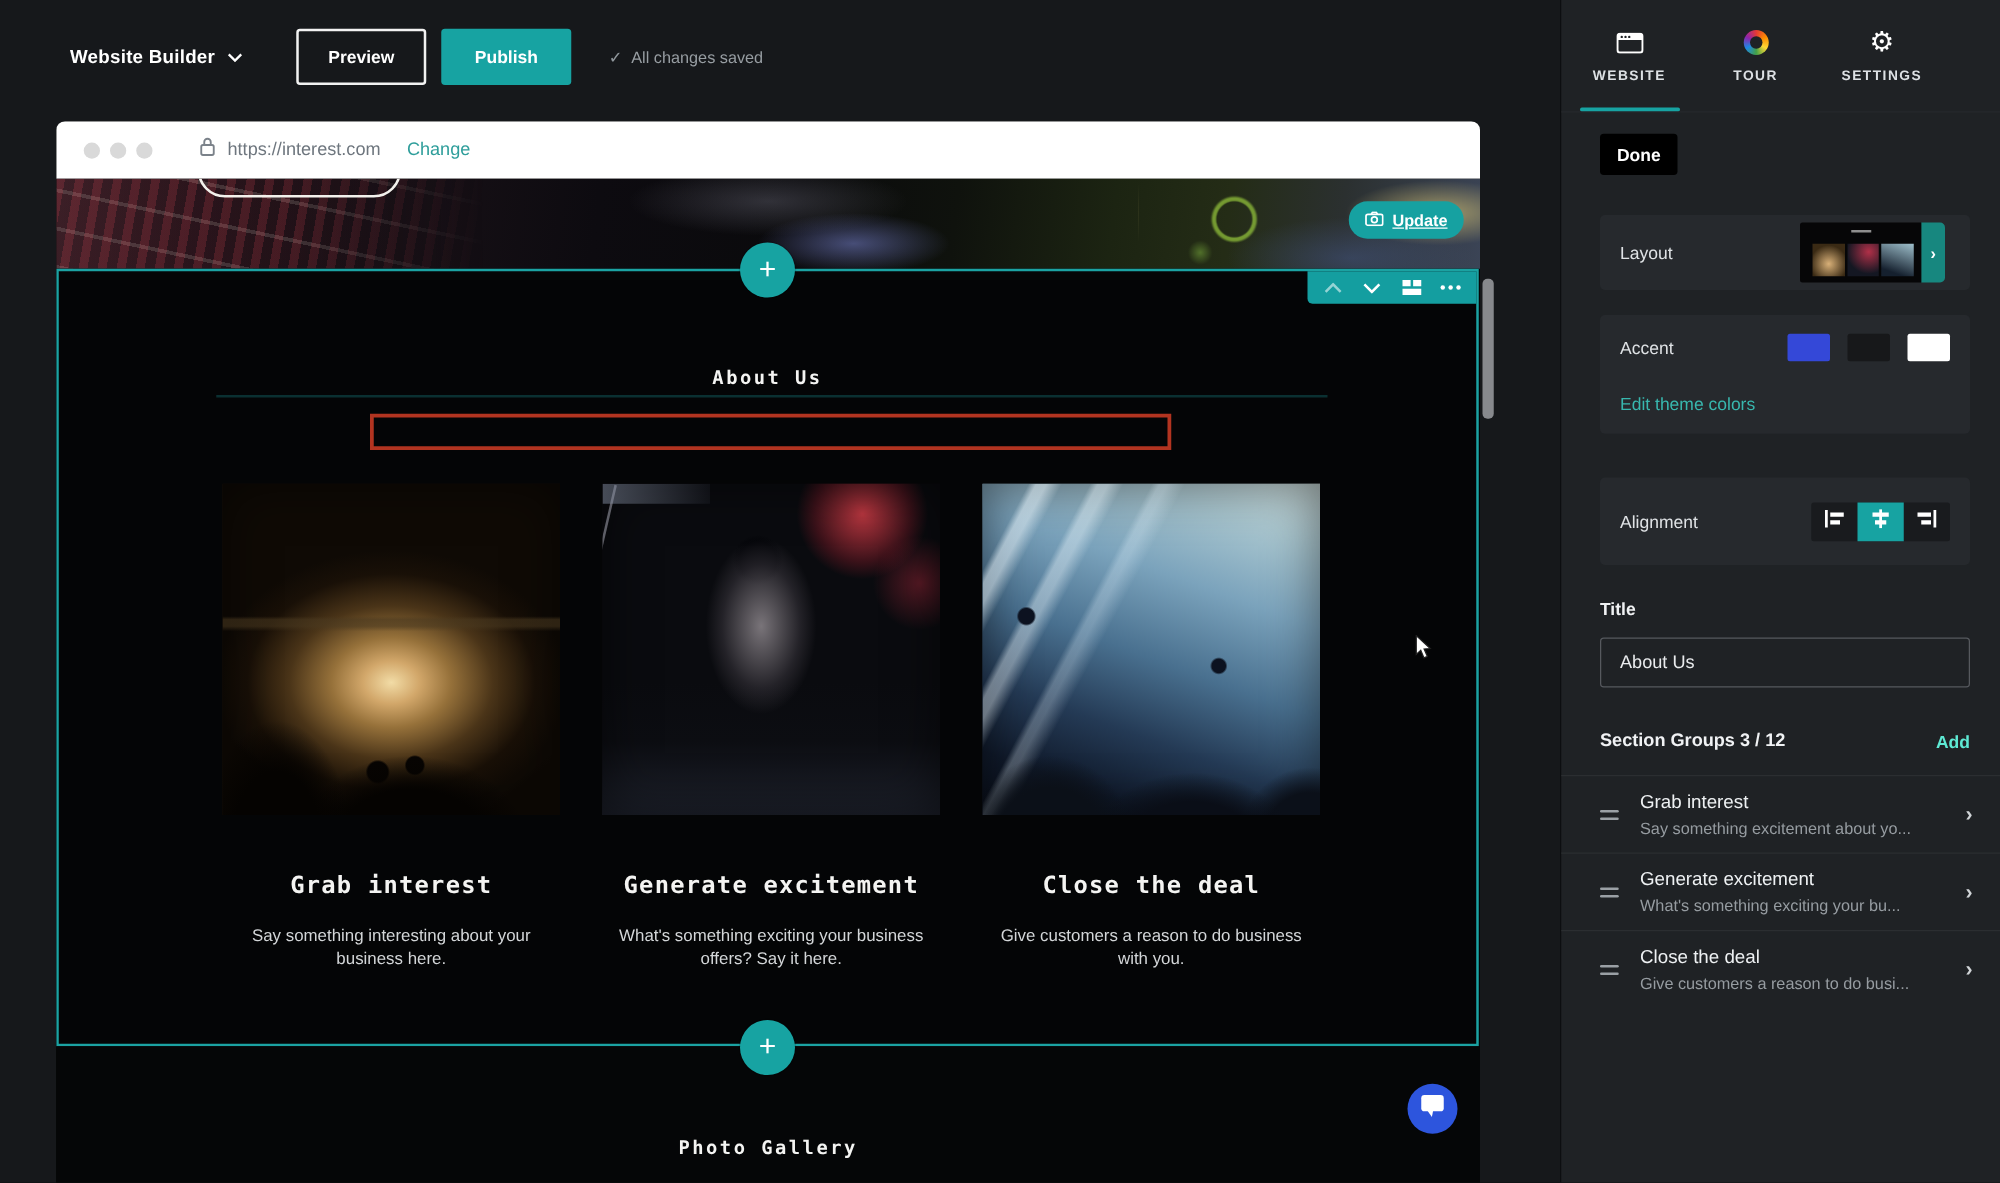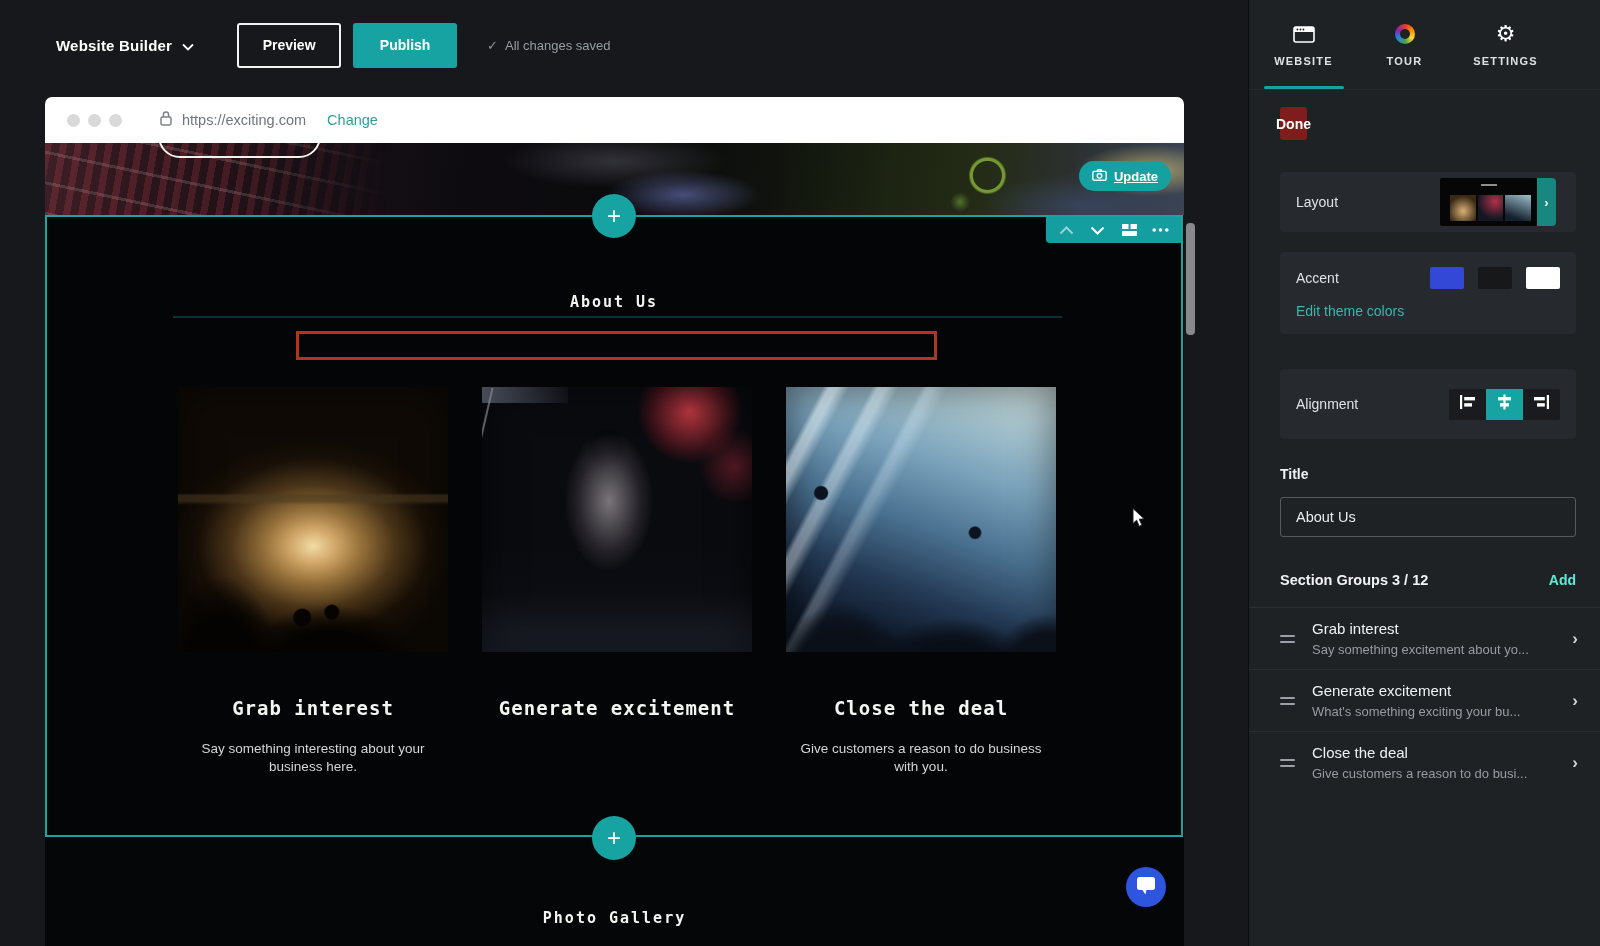--- a/index.html
+++ b/index.html
@@ -28,21 +28,21 @@
   .sb-tab .tab-label { font-size:11px; font-weight:bold; letter-spacing:1.2px; }
   .sb-tab.active::after { content:""; position:absolute; bottom:0; left:50%;
             transform:translateX(-50%); width:80px; height:3px; background:#17a3a2; border-radius:2px; }
   .icon-box { height:24px; display:flex; align-items:center; justify-content:center; }
   .theme-wheel { width:20px; height:20px; border-radius:50%; position:relative;
      background:conic-gradient(#e53935,#fb8c00,#fdd835,#43a047,#1e88e5,#8e24aa,#e53935); }
   .theme-wheel::after { content:""; position:absolute; inset:5px; border-radius:50%; background:#1f2225; }
   .gear { font-size:22px; line-height:22px; color:#fff; }
 
   .sb-body { padding:17px 24px 0 31px; }
-  .btn-done { width:27px; height:33px; background:#7f1d1d; color:#fff; margin-bottom:32px; }
+  .btn-done { width:62px; height:33px; background:#000000; color:#fff; margin-bottom:32px; }
   .panel { background:#26292d; border-radius:4px; }
   .panel-row { display:flex; align-items:center; }
   .panel-label { color:#dfe2e5; font-size:14px; flex:1; }
 
   .layout-panel { height:60px; padding:0 0 0 16px; display:flex; align-items:center; margin-bottom:20px; }
   .layout-thumb-wrap { display:flex; align-items:center; height:48px; margin-right:20px; cursor:pointer; }
   .layout-thumb { width:97px; height:48px; background:#060607; border-radius:2px 0 0 2px;
                   position:relative; overflow:hidden; }
   .lt-title { position:absolute; top:6px; left:50%; transform:translateX(-50%);
               width:16px; height:2px; background:#8e8e8e; }
@@ -52,21 +52,21 @@
   .mini2 { background:radial-gradient(circle at 68% 25%, #b03048, #141722 68%); }
   .mini3 { background:linear-gradient(200deg, #9fc0cc, #15202e 82%); }
   .layout-chev { width:19px; height:48px; background:#17877f; border-radius:0 4px 4px 0;
                  display:flex; align-items:center; justify-content:center; color:#fff;
                  font-size:13px; font-weight:bold; }
 
   .accent-panel { padding:15px 16px 14px 16px; margin-bottom:35px; }
   .swatches { display:flex; gap:14px; }
   .swatch { width:34px; height:22px; border-radius:2px; cursor:pointer; }
   .teal-link { color:#38b7ae; font-size:14px; cursor:pointer; display:inline-block; }
-  .accent-panel .teal-link { margin-top:14px; }
+  .accent-panel .teal-link { margin-top:26px; }
 
   .align-panel { height:70px; padding:0 16px; display:flex; align-items:center; margin-bottom:27px; }
   .align-group { display:flex; background:#191b1e; border-radius:2px; }
   .align-btn { width:37px; height:31px; display:flex; align-items:center; justify-content:center; cursor:pointer; }
   .align-btn.selected { background:#17a3a2; }
 
   .field-label { color:#f0f2f4; font-size:14px; font-weight:bold; margin-bottom:15px; }
   .title-input { width:100%; height:40px; background:transparent; border:1px solid #56595e;
                  border-radius:3px; color:#e9ebed; font-size:14.5px; padding:0 15px;
                  font-family:"Liberation Sans",sans-serif; margin-bottom:35px; }
@@ -229,21 +229,21 @@
         <i></i>
         <i></i>
       </div>
     <div class="lockurl">
       <span>
         <svg width="14" height="17" viewBox="0 0 14 17">
             <rect x="2" y="7" width="10" height="8" rx="1.4" fill="none" stroke="#7b828a" stroke-width="1.5"></rect>
             <path d="M4.4,7 V4.6 a2.6,2.6 0 0 1 5.2,0 V7" fill="none" stroke="#7b828a" stroke-width="1.5"></path>
           </svg>
       </span>
-      <span class="url-text">https://exciting.com</span>
+      <span class="url-text">https://interest.com</span>
       <span class="change-link">Change</span>
     </div>
   </div>
 
   <div class="cover">
     <div class="book-pill">BOOK A TOUR</div>
     <div class="update-btn">
       <span>
         <svg width="15" height="12" viewBox="0 0 15 12">
             <rect x="0.8" y="2.4" width="13.4" height="8.8" rx="1.5" fill="none" stroke="#fff" stroke-width="1.4"></rect>
@@ -289,20 +289,21 @@
 
     <div class="cols">
       <div class="col">
         <div class="col-img img1"></div>
         <div class="col-title site-heading">Grab interest</div>
         <div class="col-text">Say something interesting about your business here.</div>
       </div>
       <div class="col">
         <div class="col-img img2"></div>
         <div class="col-title site-heading">Generate excitement</div>
+        <div class="col-text">What's something exciting your business offers? Say it here.</div>
       </div>
       <div class="col">
         <div class="col-img img3"></div>
         <div class="col-title site-heading">Close the deal</div>
         <div class="col-text">Give customers a reason to do business with you.</div>
       </div>
     </div>
   </div>
 
   <div class="plus-btn plus-top">+</div>

